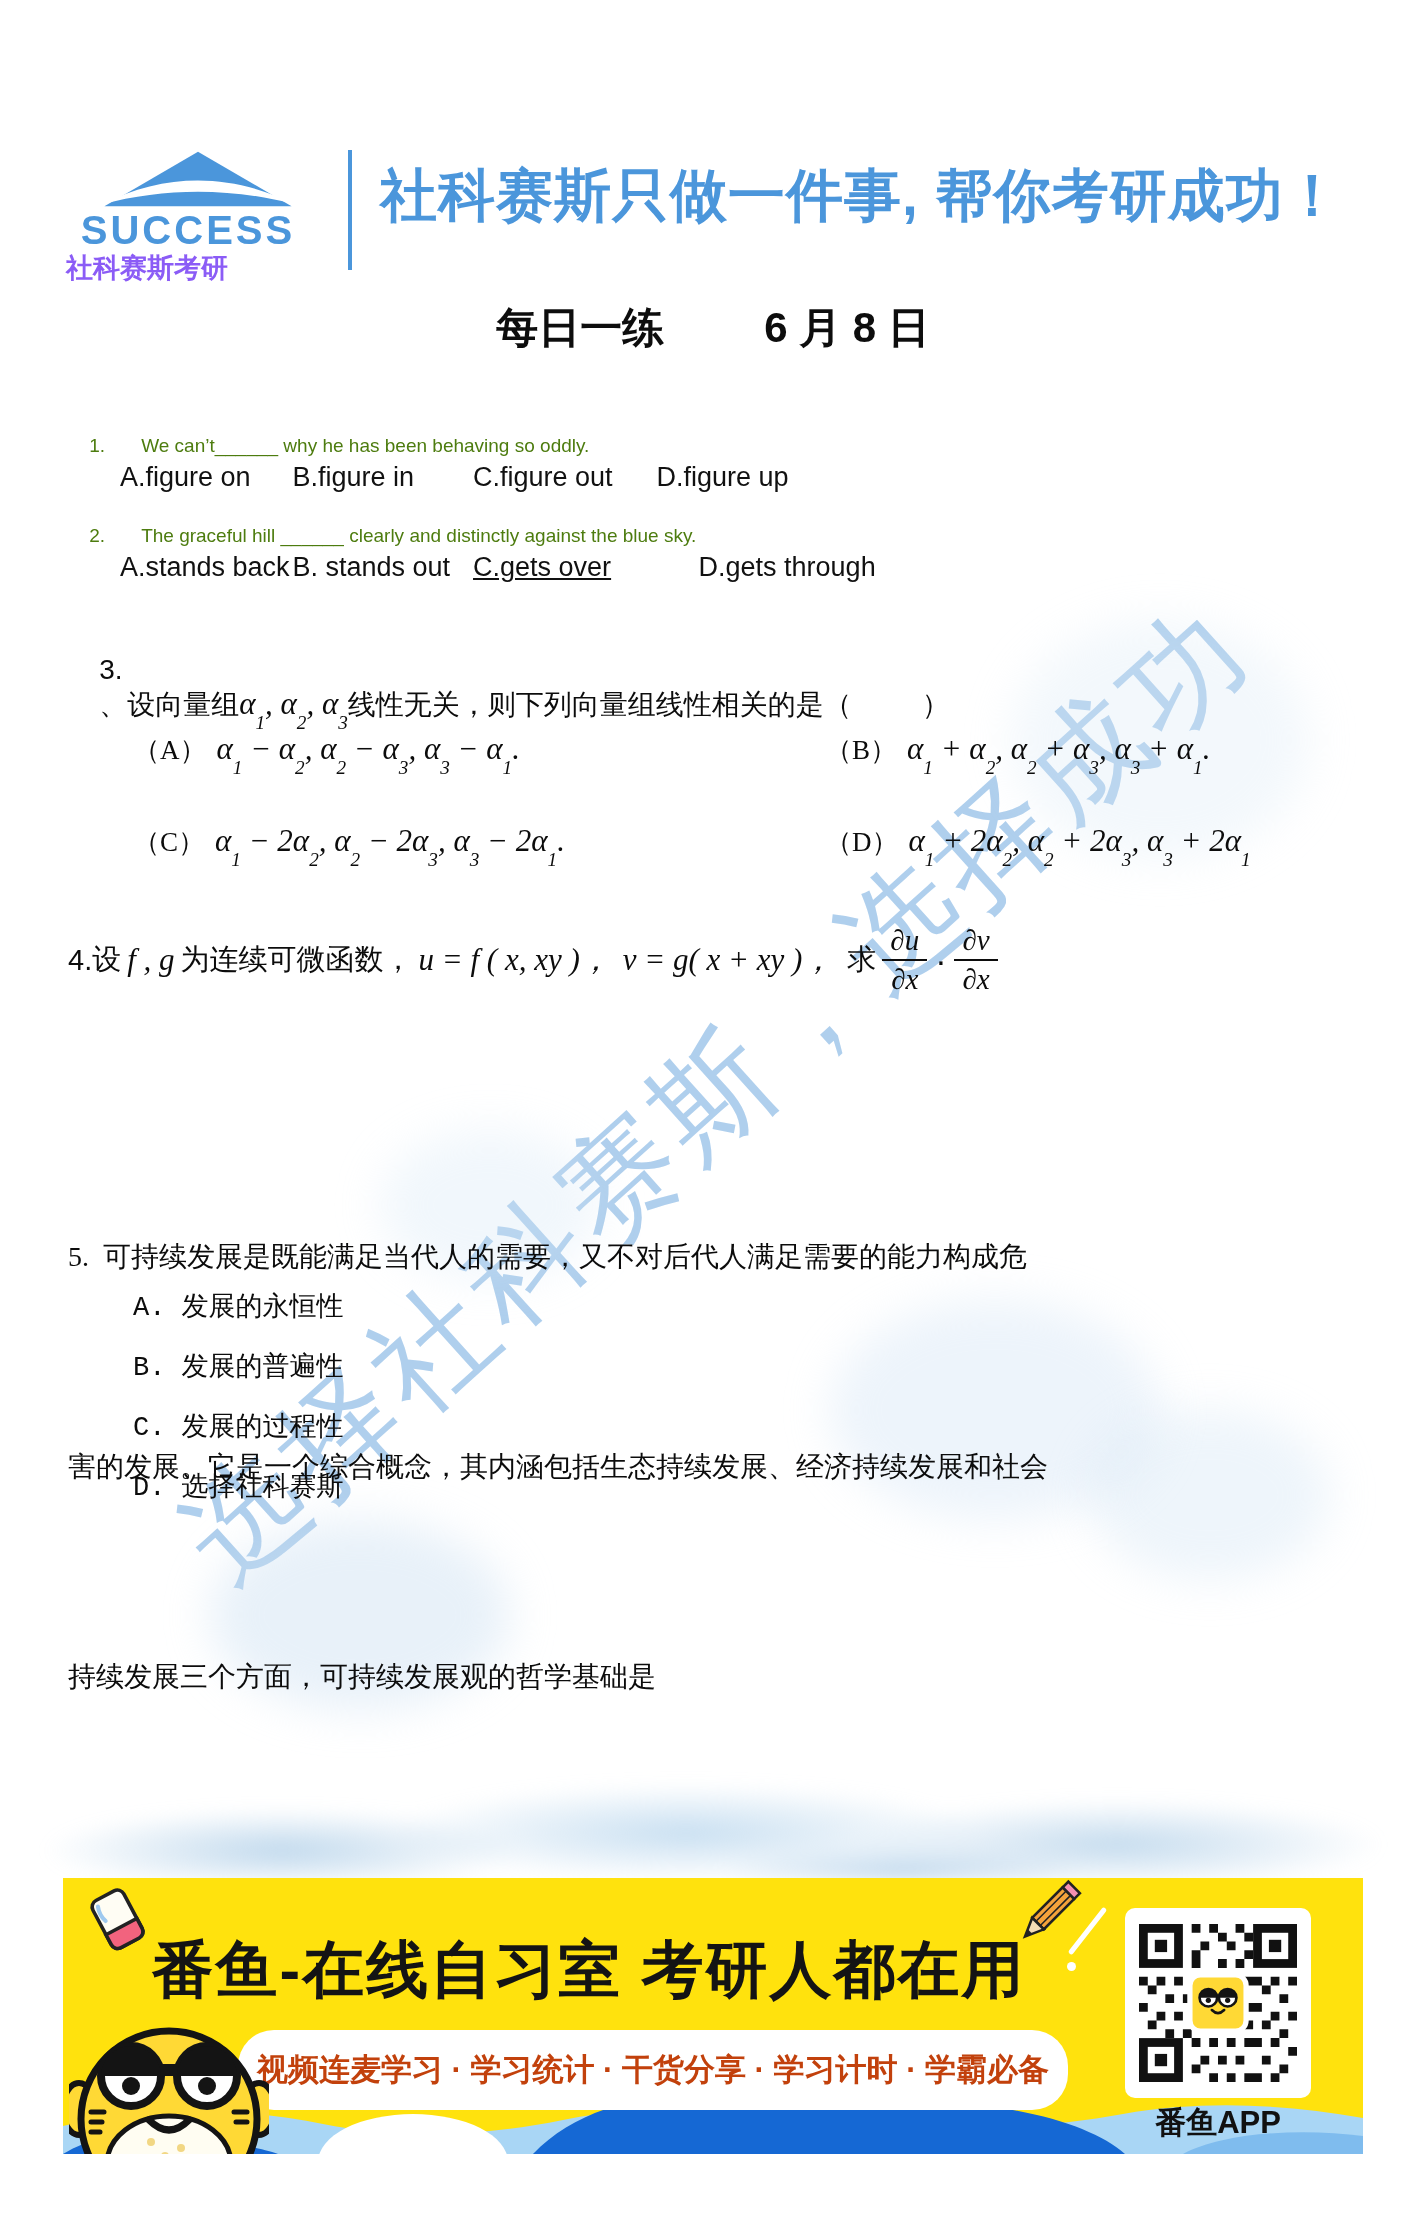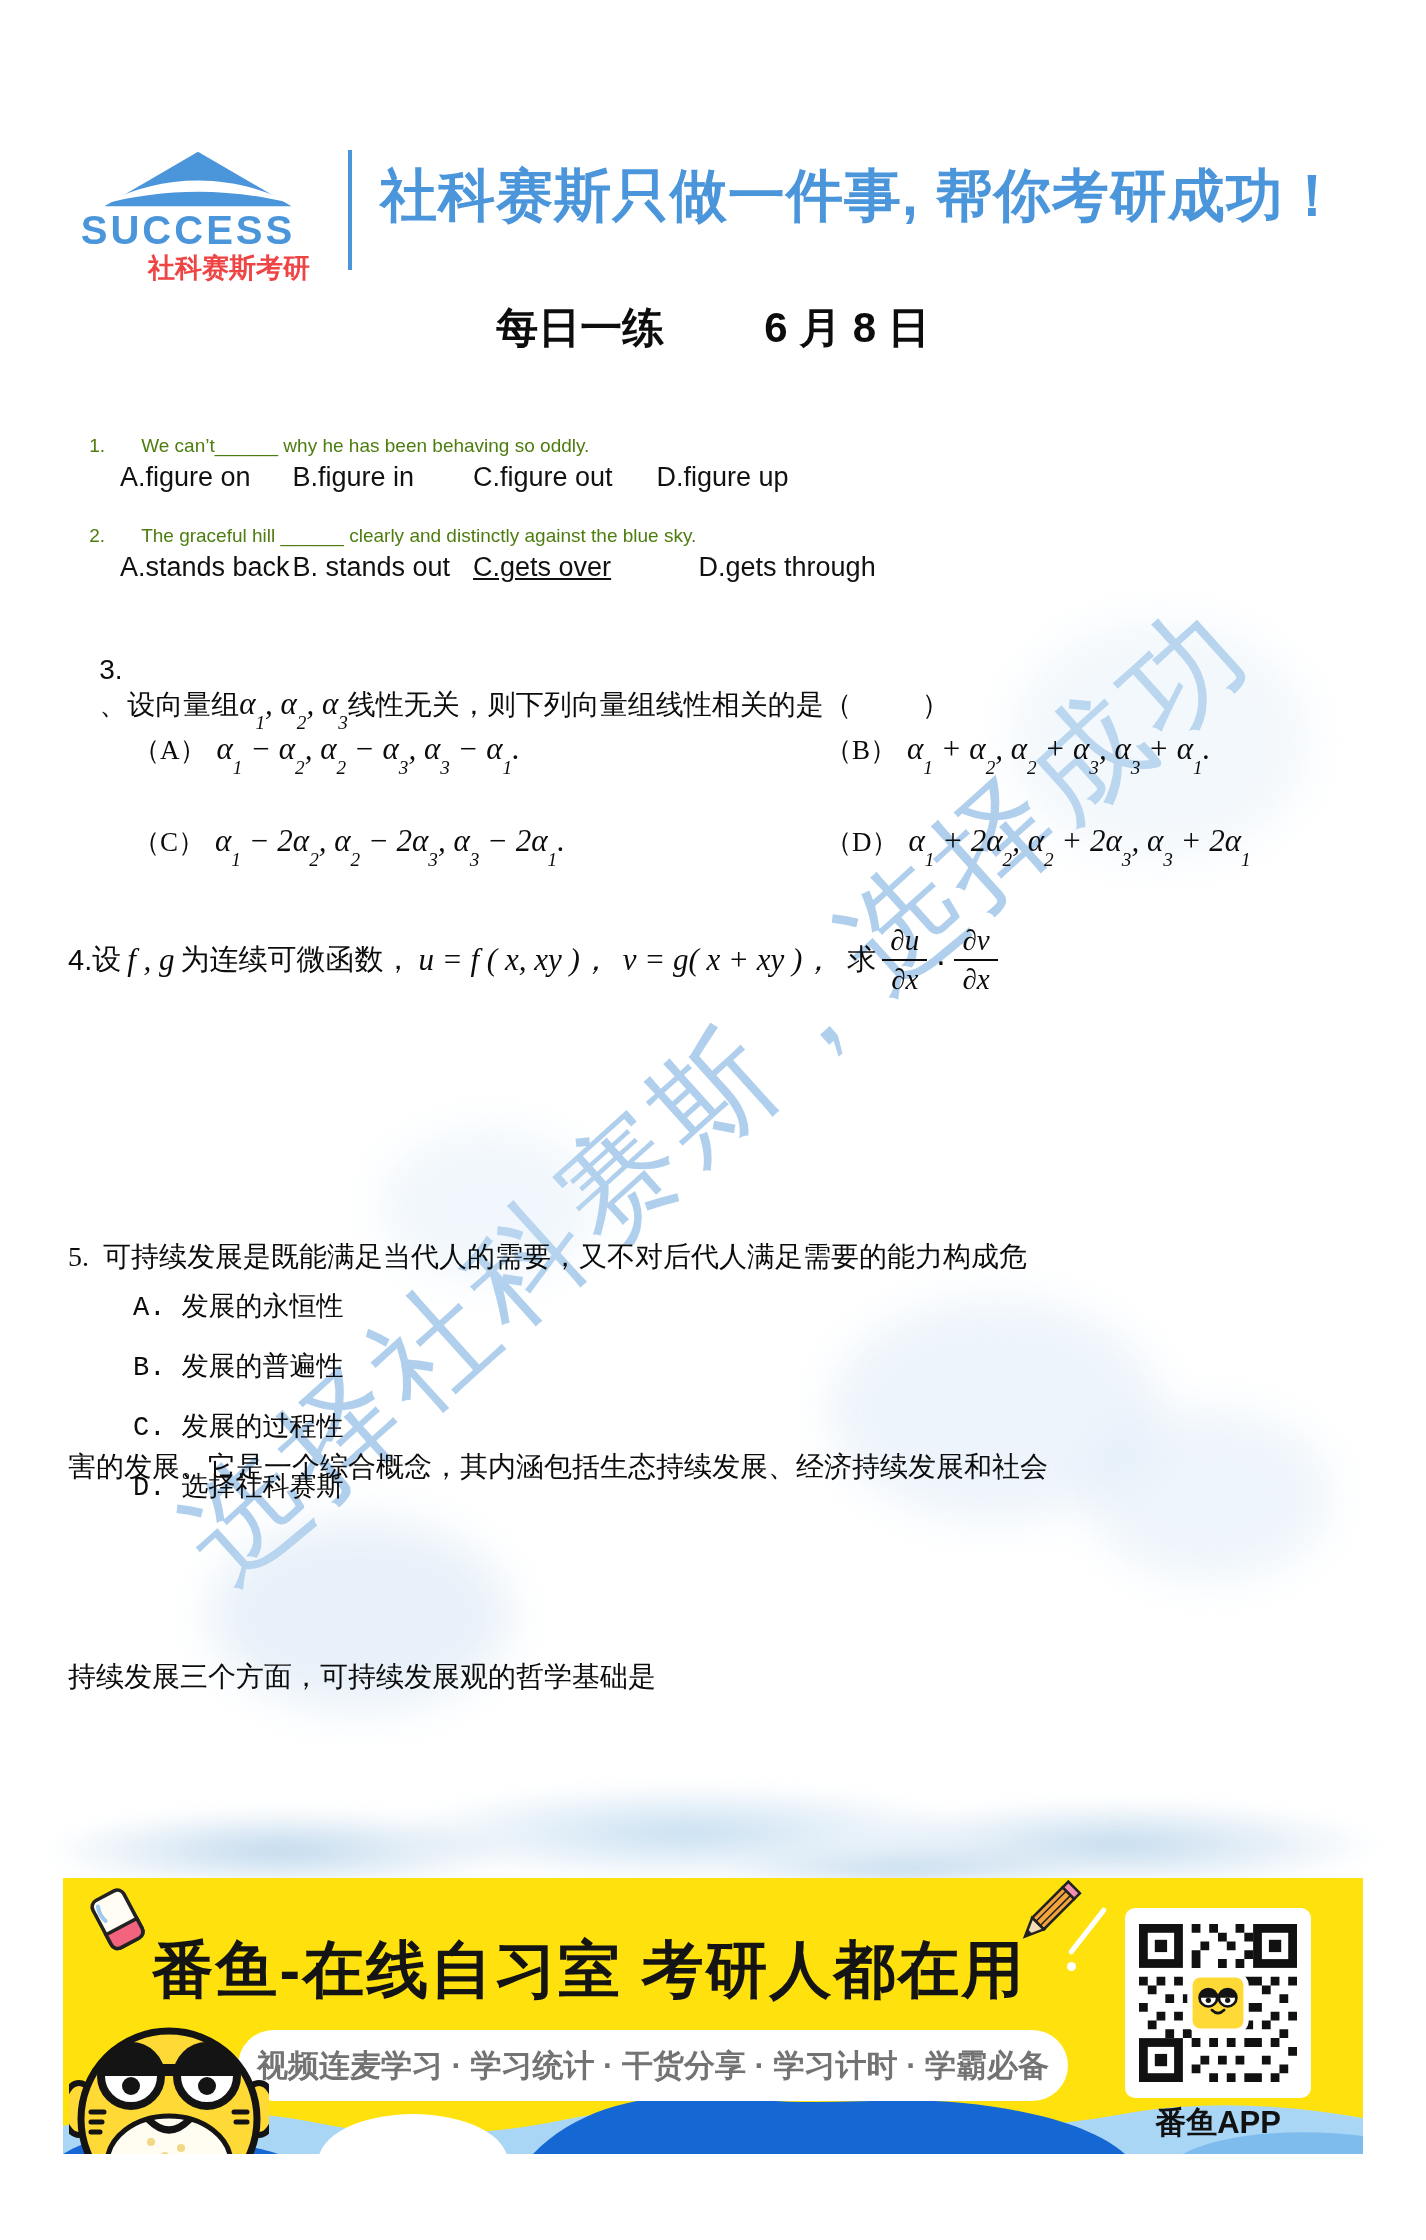--- a/index.html
+++ b/index.html
@@ -21,22 +21,22 @@
   .watermark { position:absolute; left:148px; top:1498px; width:1560px;
     transform:rotate(-42deg); transform-origin:0 0;
     font-size:118px; letter-spacing:8px; font-weight:400;
     font-family:"Liberation Serif","DejaVu Serif",serif;
     color:#6FA9DF; opacity:.55; white-space:nowrap; pointer-events:none; }
 
   
   .logo-mark   { position:absolute; left:96px;  top:150px; width:204px; height:58px; }
   .logo-brand  { position:absolute; left:66px;  top:208px; width:244px; text-align:center;
                  font-size:40px; font-weight:700; letter-spacing:3px; color:#4B96DB; }
-  .logo-sub    { position:absolute; left:66px;  top:250px; width:244px; text-align:right;
-                 font-size:27px; font-weight:700; color:#ef4444; }
+  .logo-sub    { position:absolute; left:66px;  top:250px; width:244px; text-align:left;
+                 font-size:27px; font-weight:700; color:#8b5cf6; }
   .header-divider { position:absolute; left:348px; top:150px; width:4px; height:120px; background:#4B96DB; }
   .slogan { position:absolute; left:380px; top:158px; font-size:57px; font-weight:900;
             color:#4B96DB; white-space:nowrap; letter-spacing:1px; }
 
   
   .main-title { position:absolute; left:0; top:300px; width:100%; display:flex;
                 justify-content:center; gap:100px; font-size:42px; font-weight:700; color:#0d0d0d; }
 
   
   .q-en  { position:absolute; left:68px; font-size:19px; color:#4d7c0f; white-space:pre-wrap; }
@@ -65,23 +65,23 @@
   .q5-text { position:absolute; left:68px; top:1082px; width:1300px; font-size:28px; color:#0c0c0c;
              line-height:70px; font-family:"Liberation Serif","DejaVu Serif",serif; white-space:pre-wrap; }
   .q5-opt { position:absolute; left:133px; font-size:27px; color:#0c0c0c;
             font-family:Liberation Mono, monospace; white-space:pre-wrap; }
 
   
   .banner { position:absolute; left:63px; top:1878px; width:1300px; height:276px; background:#FFE20D; }
   .banner-clip { position:absolute; inset:0; overflow:hidden; z-index:1; }
   .banner-title { position:absolute; left:28px; top:50px; width:995px; text-align:center; z-index:2;
                   font-size:62px; font-weight:900; color:#141414; letter-spacing:2px; white-space:nowrap; }
-  .banner-pill { position:absolute; left:175px; top:152px; width:830px; height:71px; z-index:2;
+  .banner-pill { position:absolute; left:175px; top:152px; width:830px; height:80px; z-index:2;
                  background:#ffffff; border-radius:36px; display:flex; align-items:center; justify-content:center;
-                 font-size:31px; font-weight:700; color:#737373; white-space:nowrap; }
+                 font-size:31px; font-weight:700; color:#c2410c; white-space:nowrap; }
   .fish-clip { position:absolute; inset:0; overflow:hidden; z-index:3; pointer-events:none; }
   .fish { position:absolute; left:6px; top:146px; width:200px; height:135px; }
   .waves { position:absolute; left:0; bottom:0; width:1300px; height:80px; }
   .eraser { position:absolute; left:20px; top:6px; width:72px; height:76px; z-index:2; }
   .pencil { position:absolute; left:942px; top:-12px; width:92px; height:92px; z-index:2; }
   .streak { position:absolute; left:1022px; top:24px; width:5px; height:58px; background:#fff;
             border-radius:3px; transform:rotate(38deg); z-index:2; }
   .streak-dot { position:absolute; left:1004px; top:84px; width:9px; height:9px; background:#fff;
             border-radius:50%; z-index:2; }
   .qr-box { position:absolute; left:1062px; top:30px; width:186px; height:190px; background:#ffffff;

